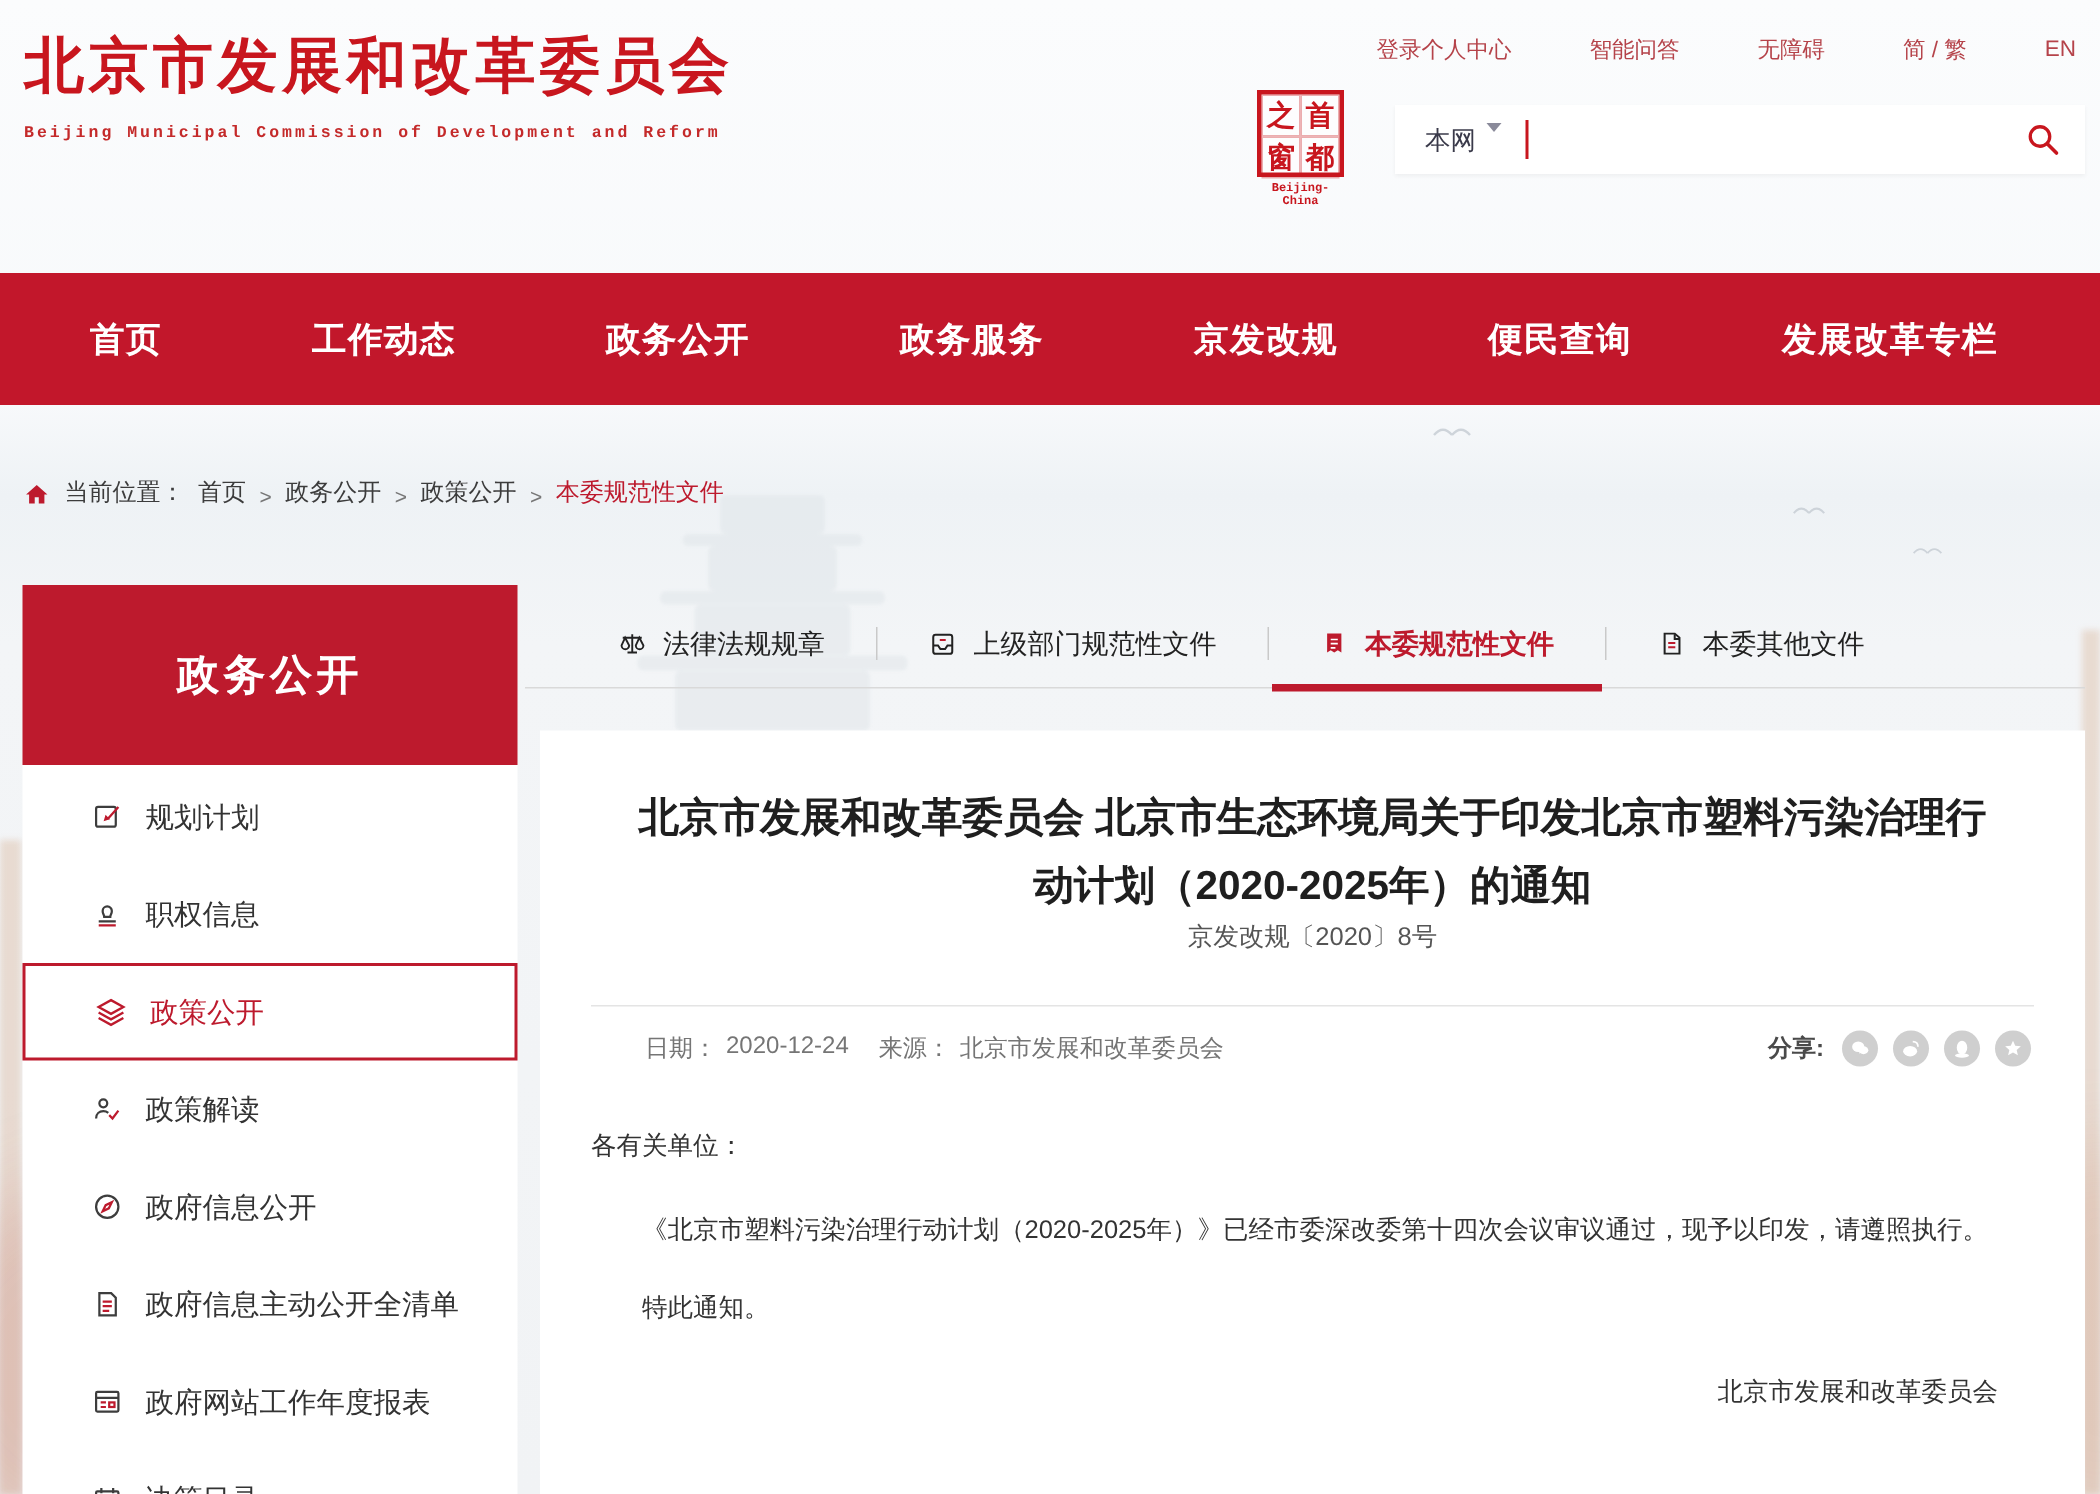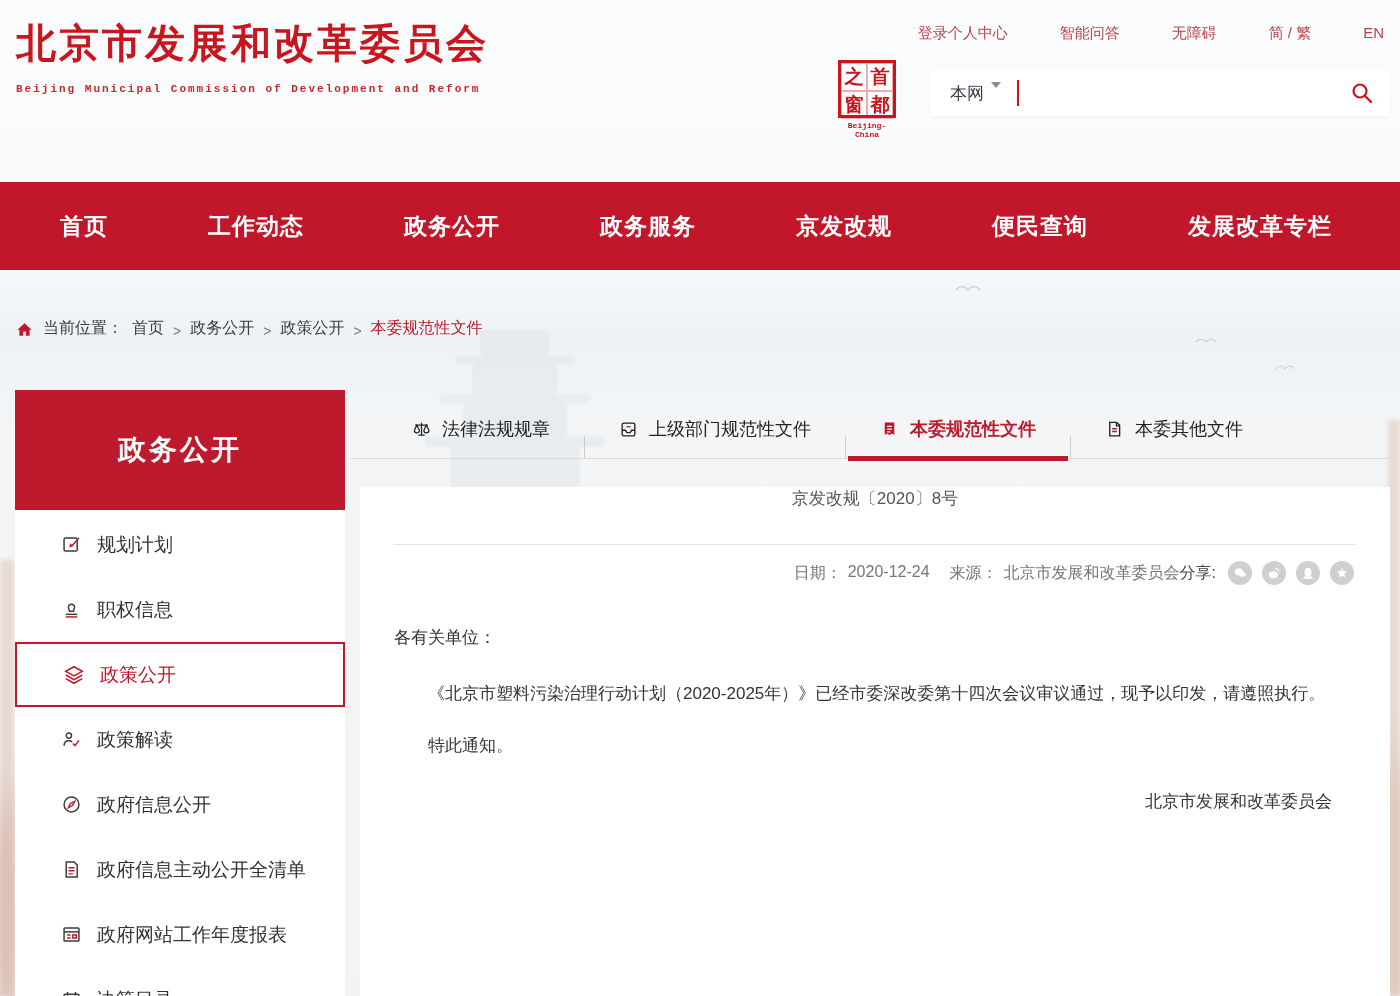--- a/index.html
+++ b/index.html
@@ -59,36 +59,36 @@
   .crumb-current{color:var(--primary-red);cursor:pointer;}
   
   .sidebar{position:absolute;left:15px;top:390px;width:330px;}
   .side-header{height:120px;background:var(--primary-red);color:#fff;display:flex;align-items:center;justify-content:center;font-size:28px;font-weight:bold;letter-spacing:3px;cursor:pointer;}
   .side-list{background:#fff;padding-top:2px;}
   .side-item{height:65px;display:flex;align-items:center;padding-left:46px;gap:15px;font-size:19px;color:#333;cursor:pointer;}
   .side-item .icon{color:#3d3d3d;display:flex;}
   .side-item.active{border:2px solid var(--primary-red);color:var(--primary-red);}
   .side-item.active .icon{color:var(--primary-red);}
   
-  .tabs{position:absolute;left:350px;top:400px;width:1040px;height:59px;display:flex;align-items:flex-end;border-bottom:1px solid #d9d9d9;padding-left:28px;}
+  .tabs{position:absolute;left:350px;top:400px;width:1040px;height:59px;display:flex;align-items:center;border-bottom:1px solid #d9d9d9;padding-left:28px;}
   .tab{position:relative;display:flex;align-items:center;gap:11px;padding:0 34px;height:100%;font-size:18px;color:#222;cursor:pointer;white-space:nowrap;}
   .tab .icon{display:flex;color:#222;}
   .tab.active{color:var(--primary-red);font-weight:bold;}
   .tab.active .icon{color:var(--primary-red);}
   .tab.active::after{content:"";position:absolute;left:2px;right:2px;bottom:-3px;height:5px;background:var(--primary-red);}
   .tab-divider{width:1px;height:22px;background:#c9c9c9;}
   
   .panel{position:absolute;left:360px;top:487px;width:1030px;height:520px;background:#fff;padding:0 34px;}
   .article-title{margin:36px auto 0;width:900px;text-align:center;font-size:27px;font-weight:bold;color:#1f1f1f;line-height:45px;}
   .doc-number{text-align:center;font-size:17px;color:#555;}
   .meta-divider{margin-top:34px;border-top:1px solid #e4e4e4;}
-  .meta-row{display:flex;justify-content:flex-end;align-items:center;padding:16px 2px 0;margin-left:34px;}
+  .meta-row{display:flex;justify-content:space-between;align-items:center;padding:16px 2px 0;margin-left:34px;}
   .meta-left{font-size:16px;color:var(--text-gray);display:flex;gap:6px;}
   .meta-right{display:flex;align-items:center;gap:10px;}
-  .share-label{font-size:16px;font-weight:normal;color:#4a4a4a;margin-right:2px;}
+  .share-label{font-size:16px;font-weight:bold;color:#4a4a4a;margin-right:2px;}
   .share-btn{width:24px;height:24px;border-radius:50%;background:#cfcfcf;display:flex;align-items:center;justify-content:center;cursor:pointer;}
   .article-body{margin-top:34px;font-size:17px;color:#333;line-height:38px;}
   .article-body .para{text-indent:2em;margin-top:18px;}
   .article-body .notice{text-indent:2em;margin-top:14px;}
   .article-body .signature{text-align:right;margin-top:18px;padding-right:24px;}
 </style>
 </head>
 <body>
 
 <div class="bg-decor temple">
@@ -310,20 +310,21 @@
           <path d="M6 3.5 h8.5 l4 4 v16 h-12.5 z" transform="scale(1 0.85)"></path>
           <path d="M14.5 3.5 v4 h4"></path>
           <path d="M9 11 h6 M9 14.5 h6" stroke="#bd1a2d"></path>
         </svg>
     </span>
     <span>本委其他文件</span>
   </div>
 </div>
 
 <div class="panel">
+  <div class="article-title">北京市发展和改革委员会 北京市生态环境局关于印发北京市塑料污染治理行动计划（2020-2025年）的通知</div>
   <div class="doc-number">京发改规〔2020〕8号</div>
   <div class="meta-divider"></div>
 
   <div class="meta-row">
     <div class="meta-left">
       <span>日期：</span>
       <span>2020-12-24</span>
       <span style="width:8px"></span>
       <span>来源：</span>
       <span>北京市发展和改革委员会</span>

